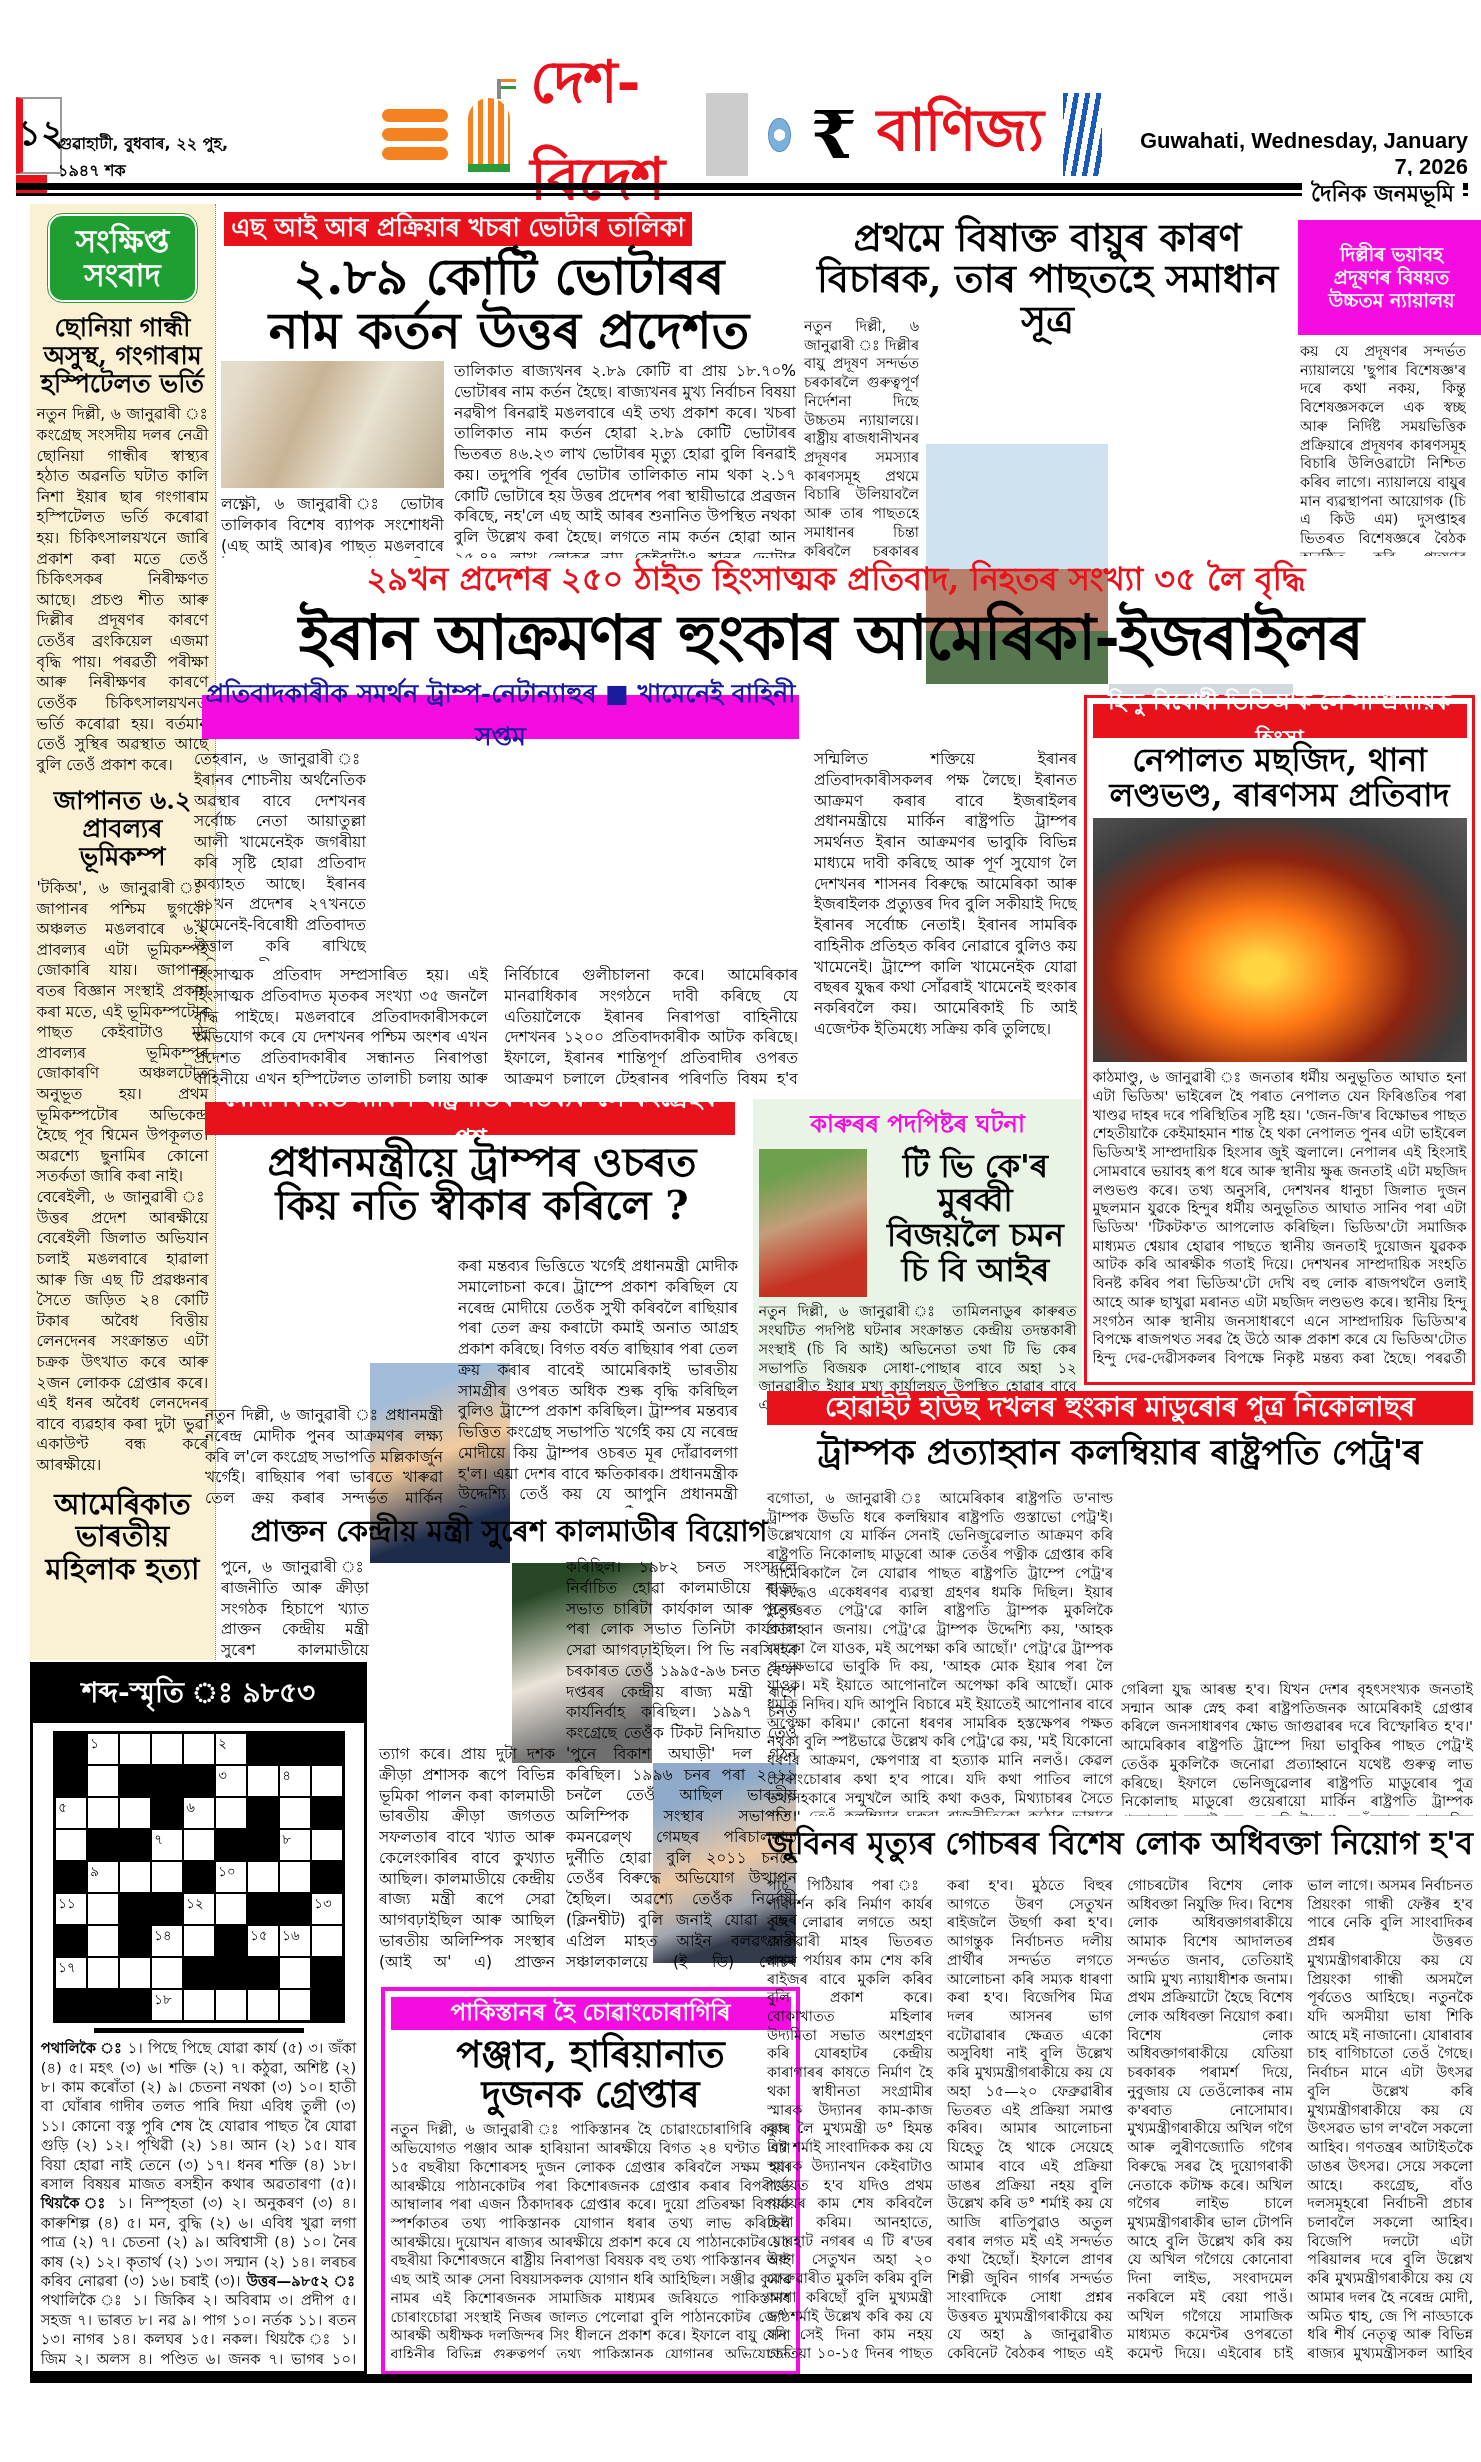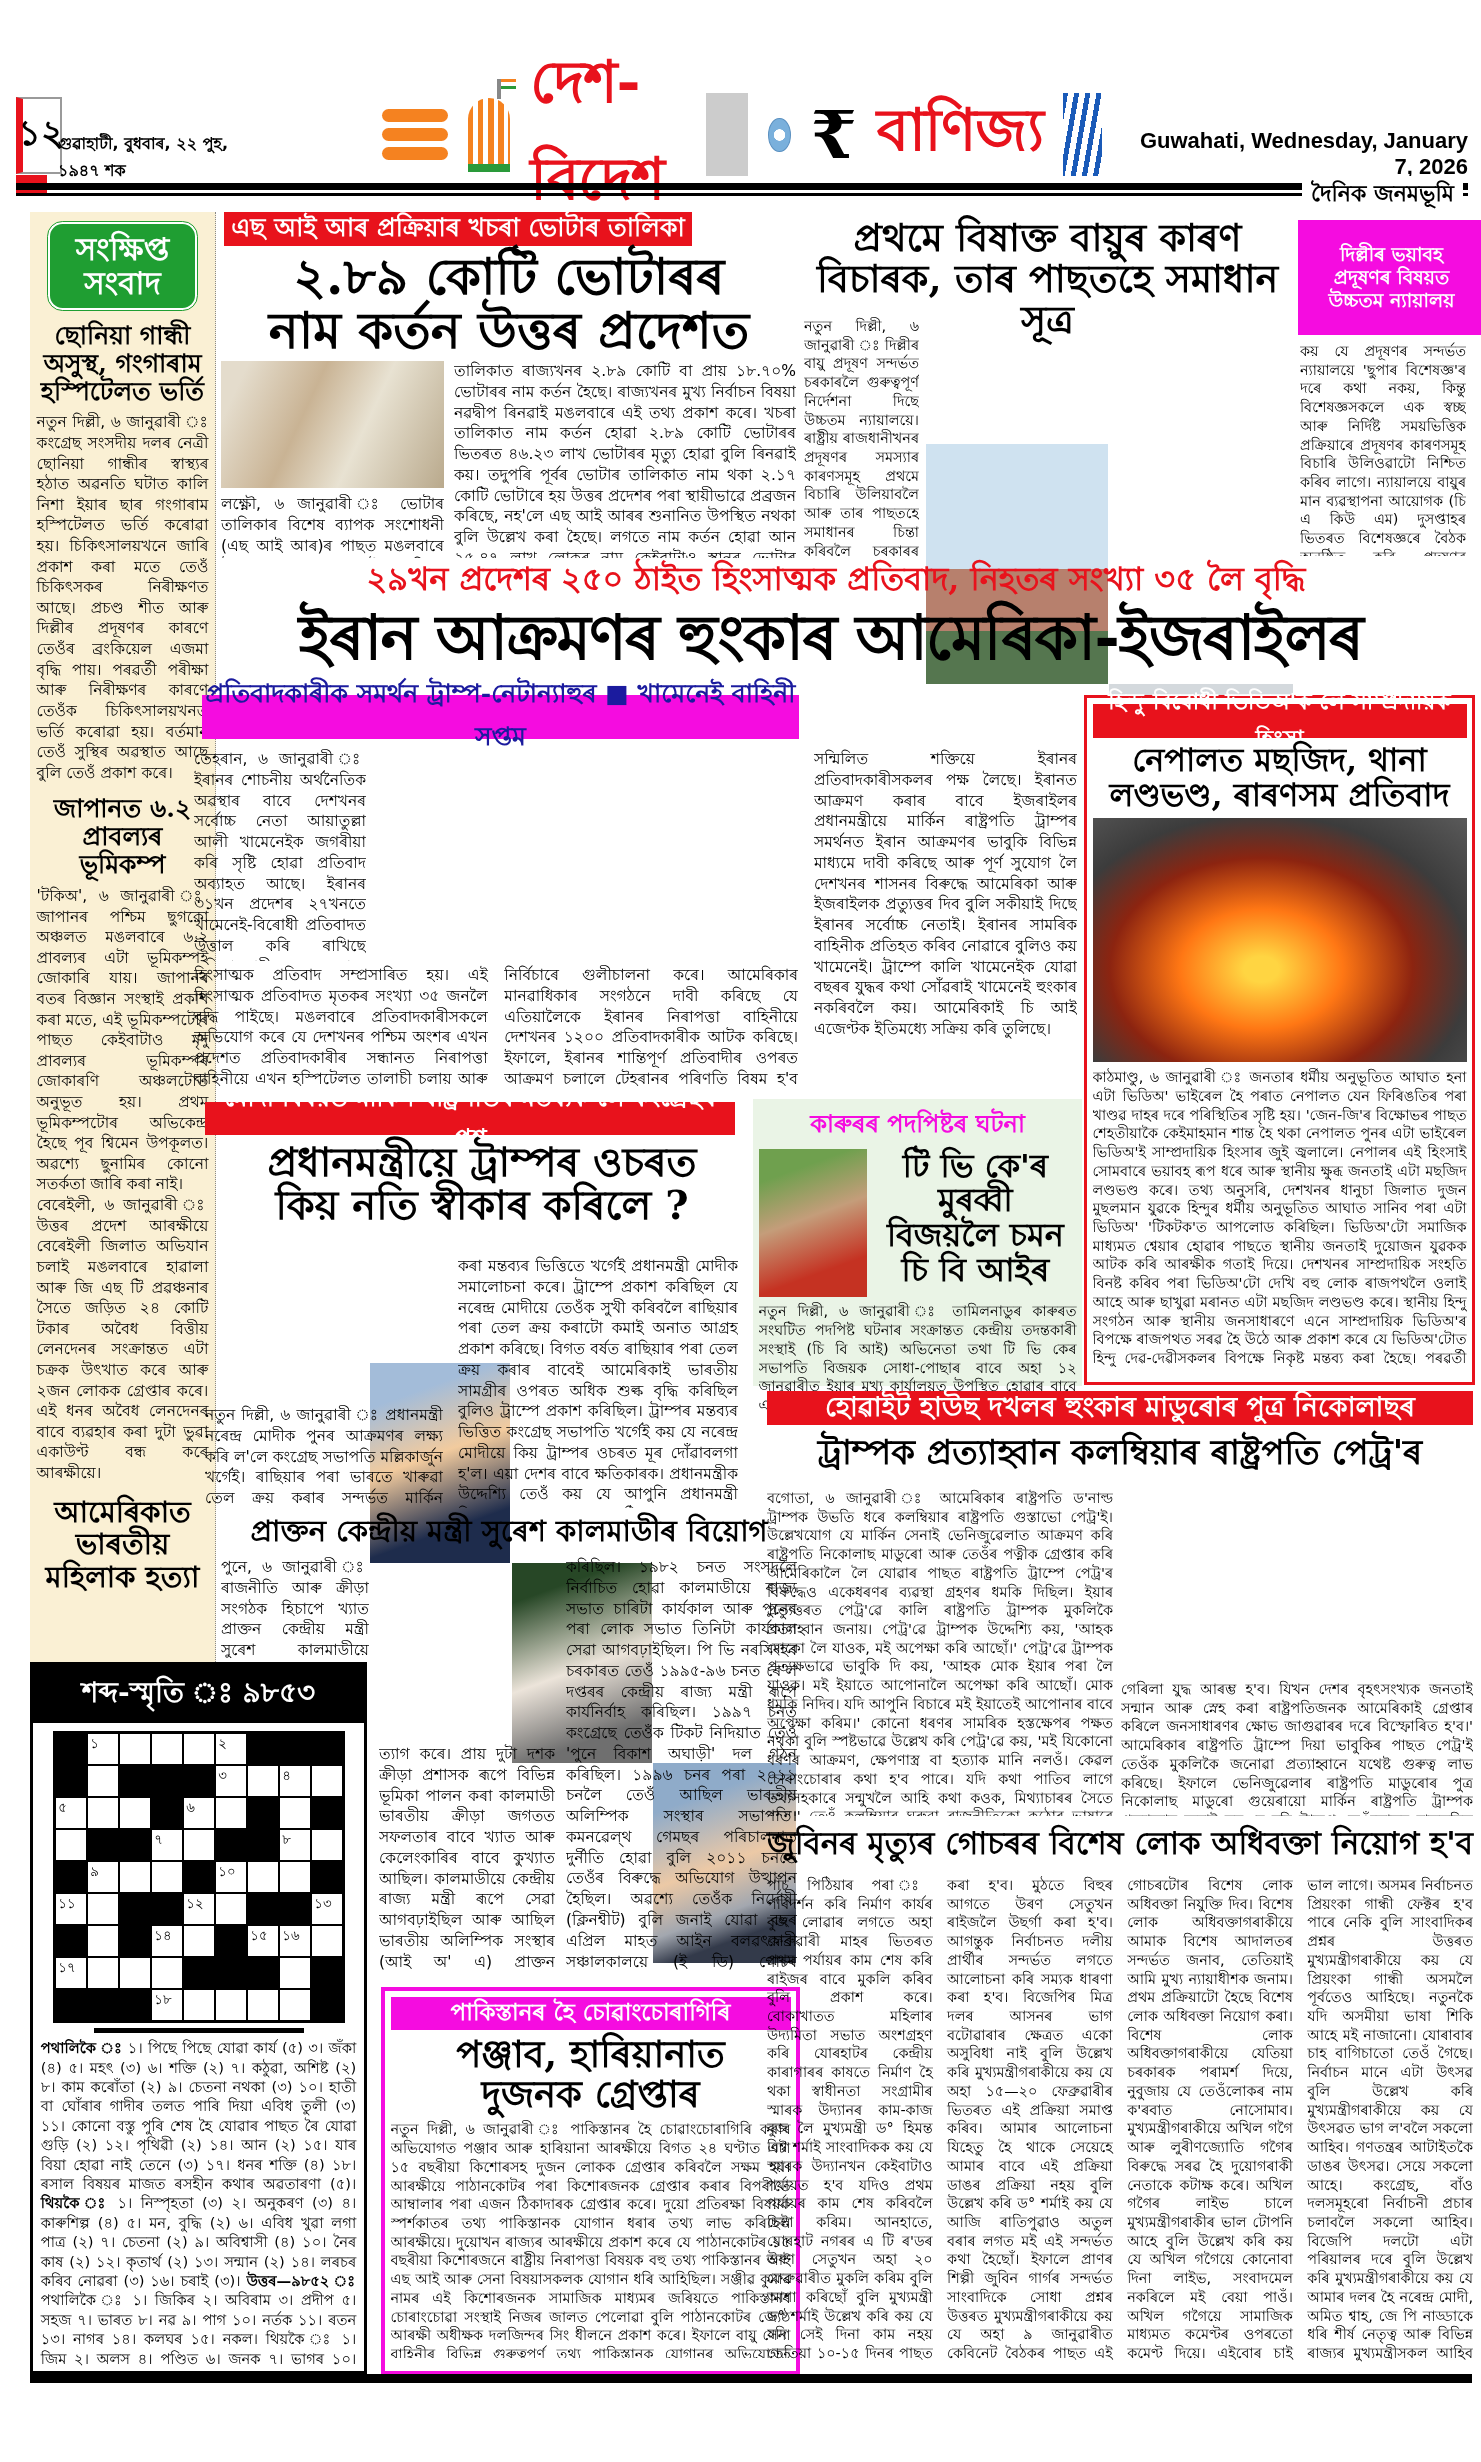--- a/index.html
+++ b/index.html
@@ -36,21 +36,21 @@
   .unicon{width:32px;height:32px;border-radius:50%;background:radial-gradient(circle,#fff 0 5.5px,#7ab0dc 6px);border:1.7px solid #5a90c0;}
   .rupee{font-size:66px;font-weight:bold;}
   .np2{font-size:58px;color:#e8121c;letter-spacing:-1.1px;}
   .waves{width:61px;height:83px;background:repeating-linear-gradient(100deg,#1a5ab8 0 5px,#fff 5px 11px);}
   .rule-top{left:15.5px;top:183px;width:1452px;height:6.6px;background:#000;}
   .rule-bot{left:15.5px;top:193px;width:1452px;height:3.3px;background:#000;}
   .brand-chip{left:1302px;top:176px;width:161px;height:25.5px;background:#fff;
     font-size:22px;font-weight:bold;text-align:center;font-family:"DejaVu Serif",serif;}
 
   
-  .cream{left:30px;top:212px;width:186px;height:1456px;background:#faf0d4;
+  .cream{left:30px;top:204px;width:186px;height:1456px;background:#faf0d4;
     border-right:1.1px dotted #8a8a8a;padding:7.8px 6.6px;box-sizing:border-box;}
   .brief-badge{width:138px;margin:2.2px auto 10px auto;background:#1f9e32;border:2.2px solid #fff;
     outline:1.7px solid #1f9e32;border-radius:14.4px;color:#fff;font-size:31px;font-weight:bold;
     text-align:center;padding:7.8px 3.3px;line-height:1.1;}
   .brief-h{font-size:25px;line-height:1.12;text-align:center;font-weight:bold;margin:12px 0 6.6px 0;}
   .brief-b{font-size:15.5px;line-height:1.33;text-align:justify;}
 
   
   .cw-box{left:30px;top:1662px;width:337px;height:712px;border:3.9px solid #000;background:#fff;box-sizing:border-box;}
   .cw-head{background:#000;color:#fff;font-size:28px;font-weight:bold;text-align:center;padding:5.5px 0;}

